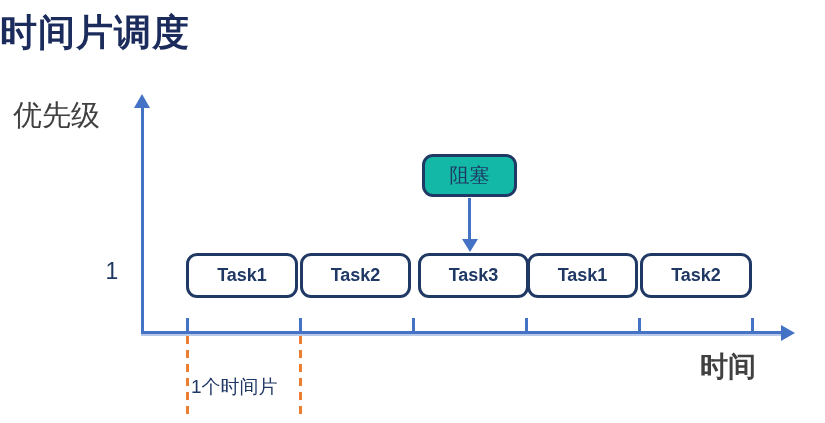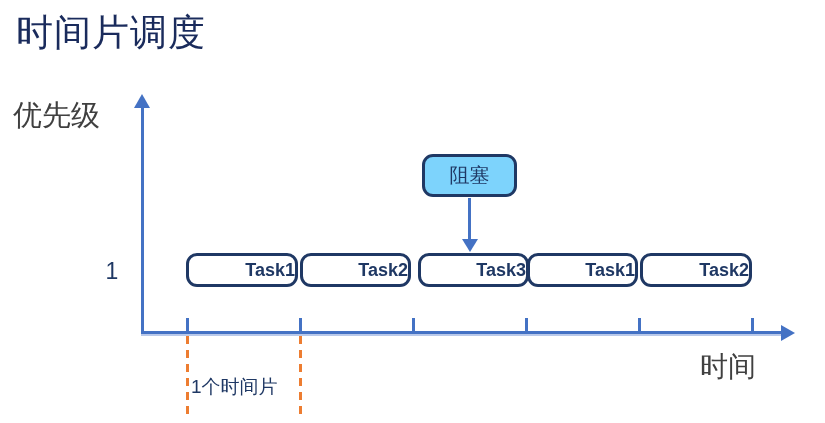--- a/index.html
+++ b/index.html
@@ -6,33 +6,33 @@
   .canvas {
     position: relative;
     width: 825px;
     height: 423px;
     background: #ffffff;
     font-family: "Liberation Sans", sans-serif;
     overflow: hidden;
   }
   .title {
     position: absolute;
-    left: 16px; top: 8px;
+    left: 0; top: 8px;
     font-size: 37px;
-    font-weight: 400;
+    font-weight: 700;
     color: #1a2b5c;
     letter-spacing: 1px;
   }
   .axis-label {
     color: #404040;
     position: absolute;
     font-weight: 500;
   }
   .y-label { left: 13px; top: 96px; font-size: 29px; }
-  .x-label { left: 700px; top: 348px; font-size: 28px; }
+  .x-label { left: 700px; top: 348px; font-size: 28px; font-weight: bold; }
   .v-axis {
     position: absolute;
     left: 141px; top: 106px;
     width: 3px; height: 227px;
     background: #4472c4;
   }
   .v-axis-arrow {
     position: absolute;
     left: 134px; top: 94px;
     width: 0; height: 0;
@@ -65,38 +65,38 @@
     position: absolute;
     left: 98px; top: 258px;
     width: 28px;
     text-align: center;
     font-size: 23px;
     color: #1f3864;
   }
   .task-box {
     position: absolute;
     top: 253px;
-    height: 34px;
+    height: 45px;
     box-sizing: border-box;
     background: #ffffff;
     border: 3px solid #1f3864;
     border-radius: 11px;
     display: flex;
     align-items: center;
-    justify-content: flex-end;
+    justify-content: center;
     font-size: 18px;
     font-weight: 700;
     color: #1f3864;
   }
   .blocked-box {
     position: absolute;
     left: 422px; top: 154px;
     width: 95px; height: 43px;
     box-sizing: border-box;
-    background: #7dd3fc;
+    background: #14b8a6;
     border: 3px solid #1f3864;
     border-radius: 11px;
     display: flex;
     align-items: center;
     justify-content: center;
     font-size: 20px;
     color: #1f3864;
   }
   .blocked-arrow-line {
     position: absolute;

